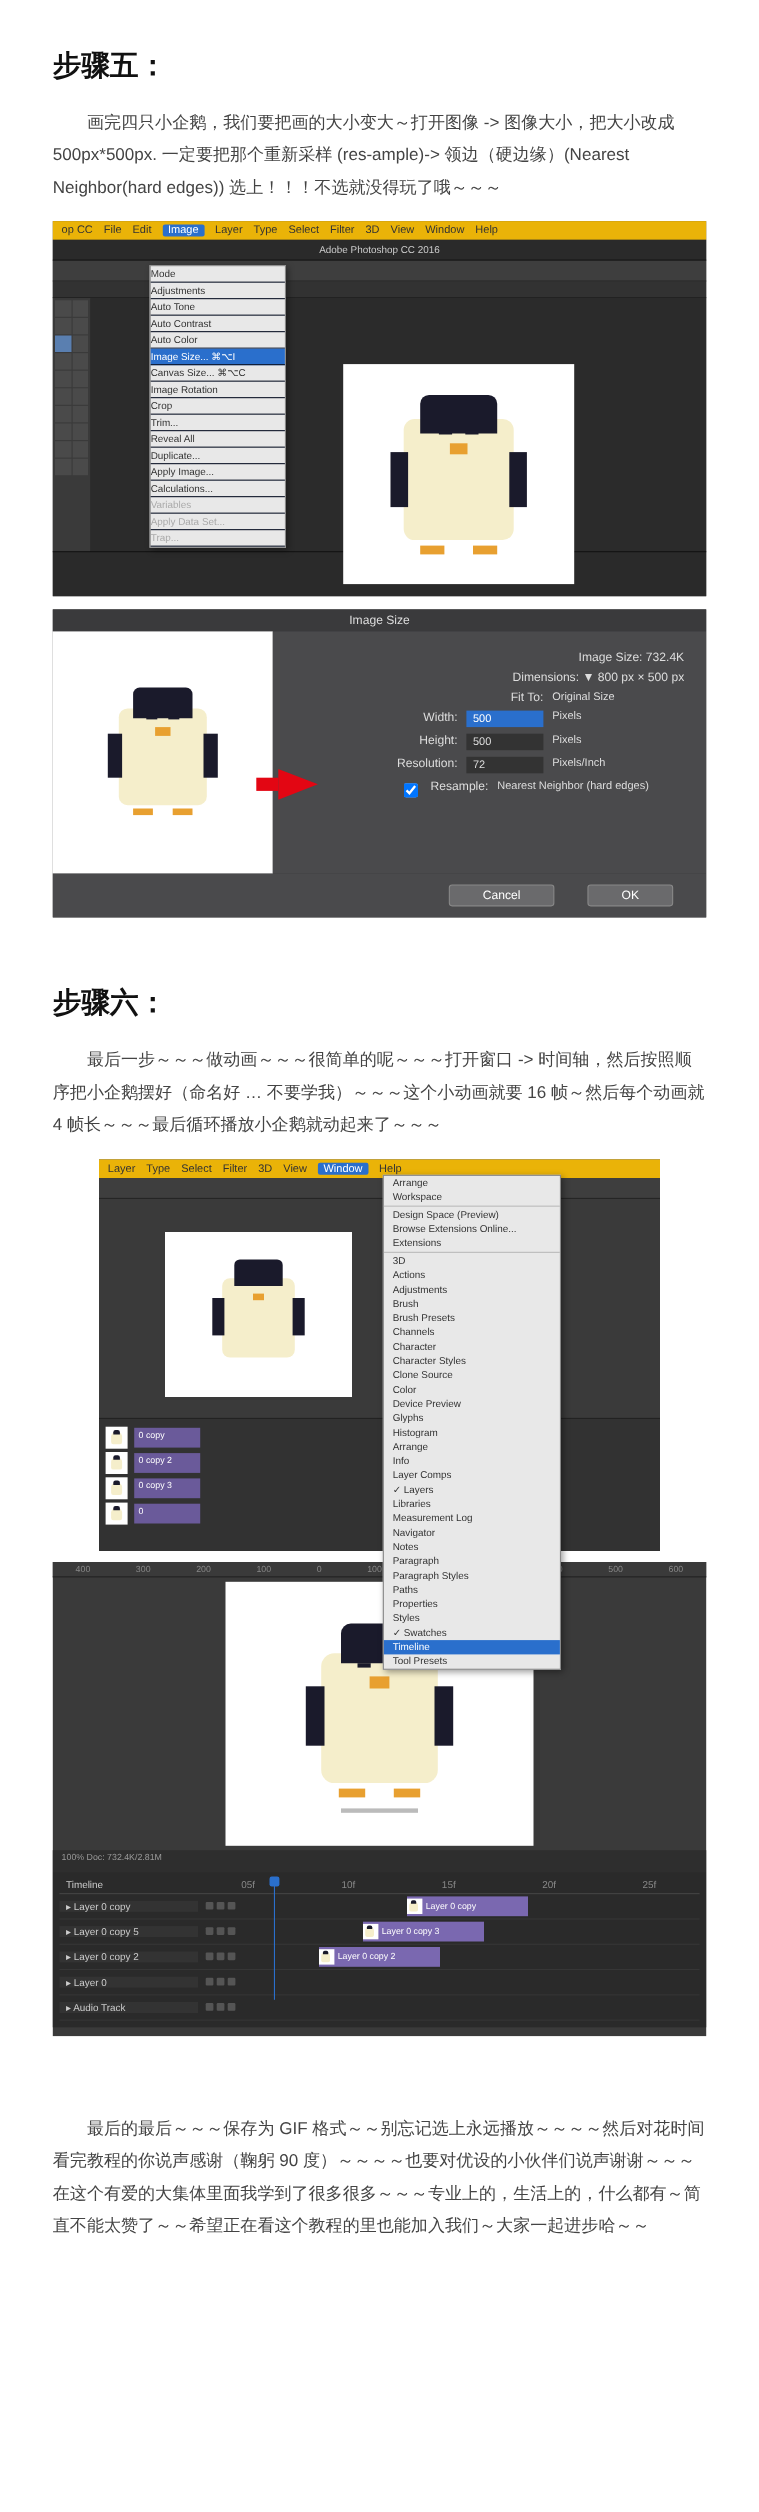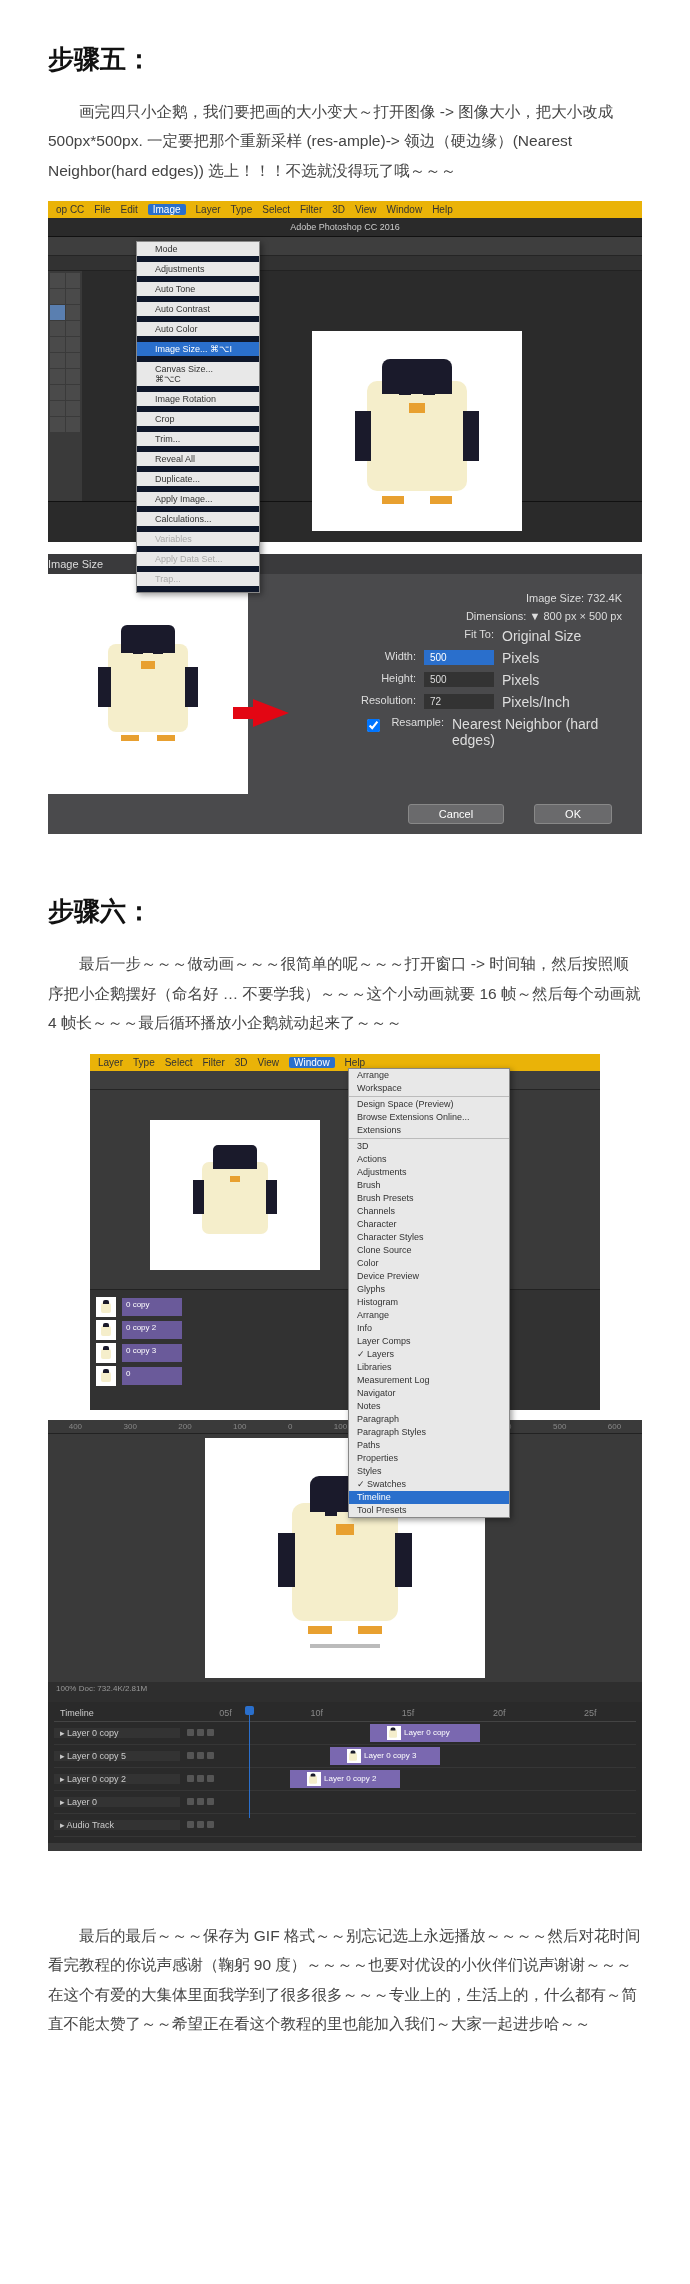--- a/index.html
+++ b/index.html
@@ -11,39 +11,39 @@
 .menubar{background:#eab308;display:flex;gap:10px;padding:3px 8px;font-size:10px;color:#333}
 .menubar .hi{background:#2a6fcc;color:#fff;padding:0 5px;border-radius:2px}
 .titlebar{background:#2a2a2a;color:#ccc;font-size:9px;padding:4px 0;text-align:center;border-bottom:1px solid #111}
 .toolrow{background:#3e3e3e;height:18px;border-bottom:1px solid #252525}
 .tabrow{background:#323232;height:14px;border-bottom:1px solid #222}
 .shot1-body{display:flex;height:230px}
 .toolbox{width:30px;background:#3a3a3a;display:grid;grid-template-columns:1fr 1fr;grid-auto-rows:15px;gap:1px;padding:2px}
 .toolbox div{background:#4a4a4a}
 .toolbox .sel{background:#5a7fb0}
 .dropdown{position:absolute;left:88px;top:40px;width:122px;background:#e8e8e8;border:1px solid #888;font-size:9px;box-shadow:2px 2px 6px rgba(0,0,0,.4);z-index:10}
-.dropdown div{padding:2px 18px;border-bottom:6px solid #0f172a}
+.dropdown div{padding:2px 0;border-bottom:1px solid #0f172a}
 .dropdown .hl{background:#2a6fcc;color:#fff}
 .dropdown .dis{color:#aaa}
 .canvas1{position:absolute;left:230px;top:60px;width:210px;height:200px;background:#fff}
 
 .penguin{position:relative}
 .px{position:absolute;background:#1a1a2b}
 .pbody{background:#f5eecb}
 
 .shot2{padding:0}
-.s2-title{background:#3a3a3c;text-align:left;color:#ddd;font-size:11px;padding:4px 0}
+.s2-title{background:#3a3a3c;text-align:center;color:#ddd;font-size:11px;padding:4px 0}
 .s2-body{display:flex;height:220px}
 .s2-prev{width:200px;background:#fff;display:flex;align-items:center;justify-content:center}
 .s2-form{flex:1;background:#4a4a4c;padding:12px 20px;font-size:11px;color:#ddd;position:relative}
 .s2-row{display:flex;align-items:flex-start;justify-content:flex-end;margin:6px 0;gap:8px}
 .s2-row .lbl{text-align:right;flex:0 0 auto}
 .s2-row .val{background:#333;padding:2px 6px;width:58px;font-size:10px}
 .s2-row .val.hl{background:#2a6fcc;color:#fff}
-.s2-row .unit{width:120px;font-size:14px}
+.s2-row .unit{width:120px;font-size:10px}
 .arrow{position:absolute;left:205px;top:145px;width:0;height:0;border-top:14px solid transparent;border-bottom:14px solid transparent;border-left:36px solid #e30613;z-index:5}
 .arrow::before{content:"";position:absolute;left:-56px;top:-6px;width:20px;height:12px;background:#e30613}
 .s2-btns{display:flex;justify-content:flex-end;gap:30px;padding:10px 30px;background:#4a4a4c}
 .s2-btns button{background:#6a6a6c;border:1px solid #888;color:#fff;font-size:11px;padding:3px 30px;border-radius:3px}
 
 .shot3{width:510px;margin:10px auto}
 .winmenu{position:absolute;right:90px;top:14px;width:160px;background:#e8e8e8;border:1px solid #888;font-size:9px;box-shadow:2px 2px 6px rgba(0,0,0,.4);z-index:10}
 .winmenu div{padding:1.5px 8px}
 .winmenu .sep{border-top:1px solid #bbb;height:0;padding:0;margin:1px 0}
 .winmenu .hl{background:#2a6fcc;color:#fff}
@@ -63,21 +63,21 @@
 .s4-tl{background:#2a2a2a;padding:6px}
 .s4-tl-head{display:flex;font-size:9px;color:#ccc;border-bottom:1px solid #444;padding-bottom:3px;position:relative}
 .s4-tl-head .lbl{width:120px;padding-left:6px}
 .playhead{position:absolute;left:195px;top:0;width:1px;height:110px;background:#2a6fcc}
 .playhead::before{content:"";position:absolute;left:-4px;top:-2px;width:9px;height:9px;background:#2a6fcc;border-radius:2px}
 .s4-row{display:flex;align-items:center;height:22px;border-bottom:1px solid #363636;font-size:9px;color:#ccc}
 .s4-row .name{width:120px;padding-left:6px;background:#333}
 .s4-row .ctrl{width:40px;display:flex;gap:3px;justify-content:center}
 .s4-row .ctrl span{width:7px;height:7px;background:#555;border-radius:1px}
 .s4-track{flex:1;position:relative;height:100%}
-.clip{position:absolute;top:2px;height:18px;background:#7a68b0;display:flex;align-items:center;gap:3px;padding:0 17px;font-size:8px;color:#fff;box-sizing:border-box}
+.clip{position:absolute;top:2px;height:18px;background:#7a68b0;display:flex;align-items:center;gap:3px;padding:0 0;font-size:8px;color:#fff;box-sizing:border-box}
 .clip .th{width:14px;height:14px;background:#fff}
 
 .mini-p{width:12px;height:14px;position:relative}
 .mini-p::before{content:"";position:absolute;left:1px;top:2px;width:10px;height:11px;background:#f5eecb;border-radius:4px 4px 2px 2px}
 .mini-p::after{content:"";position:absolute;left:3px;top:0;width:6px;height:4px;background:#1a1a2b;border-radius:2px 2px 0 0}
 </style>
 </head>
 <body>
 
 <div class="wrap">

